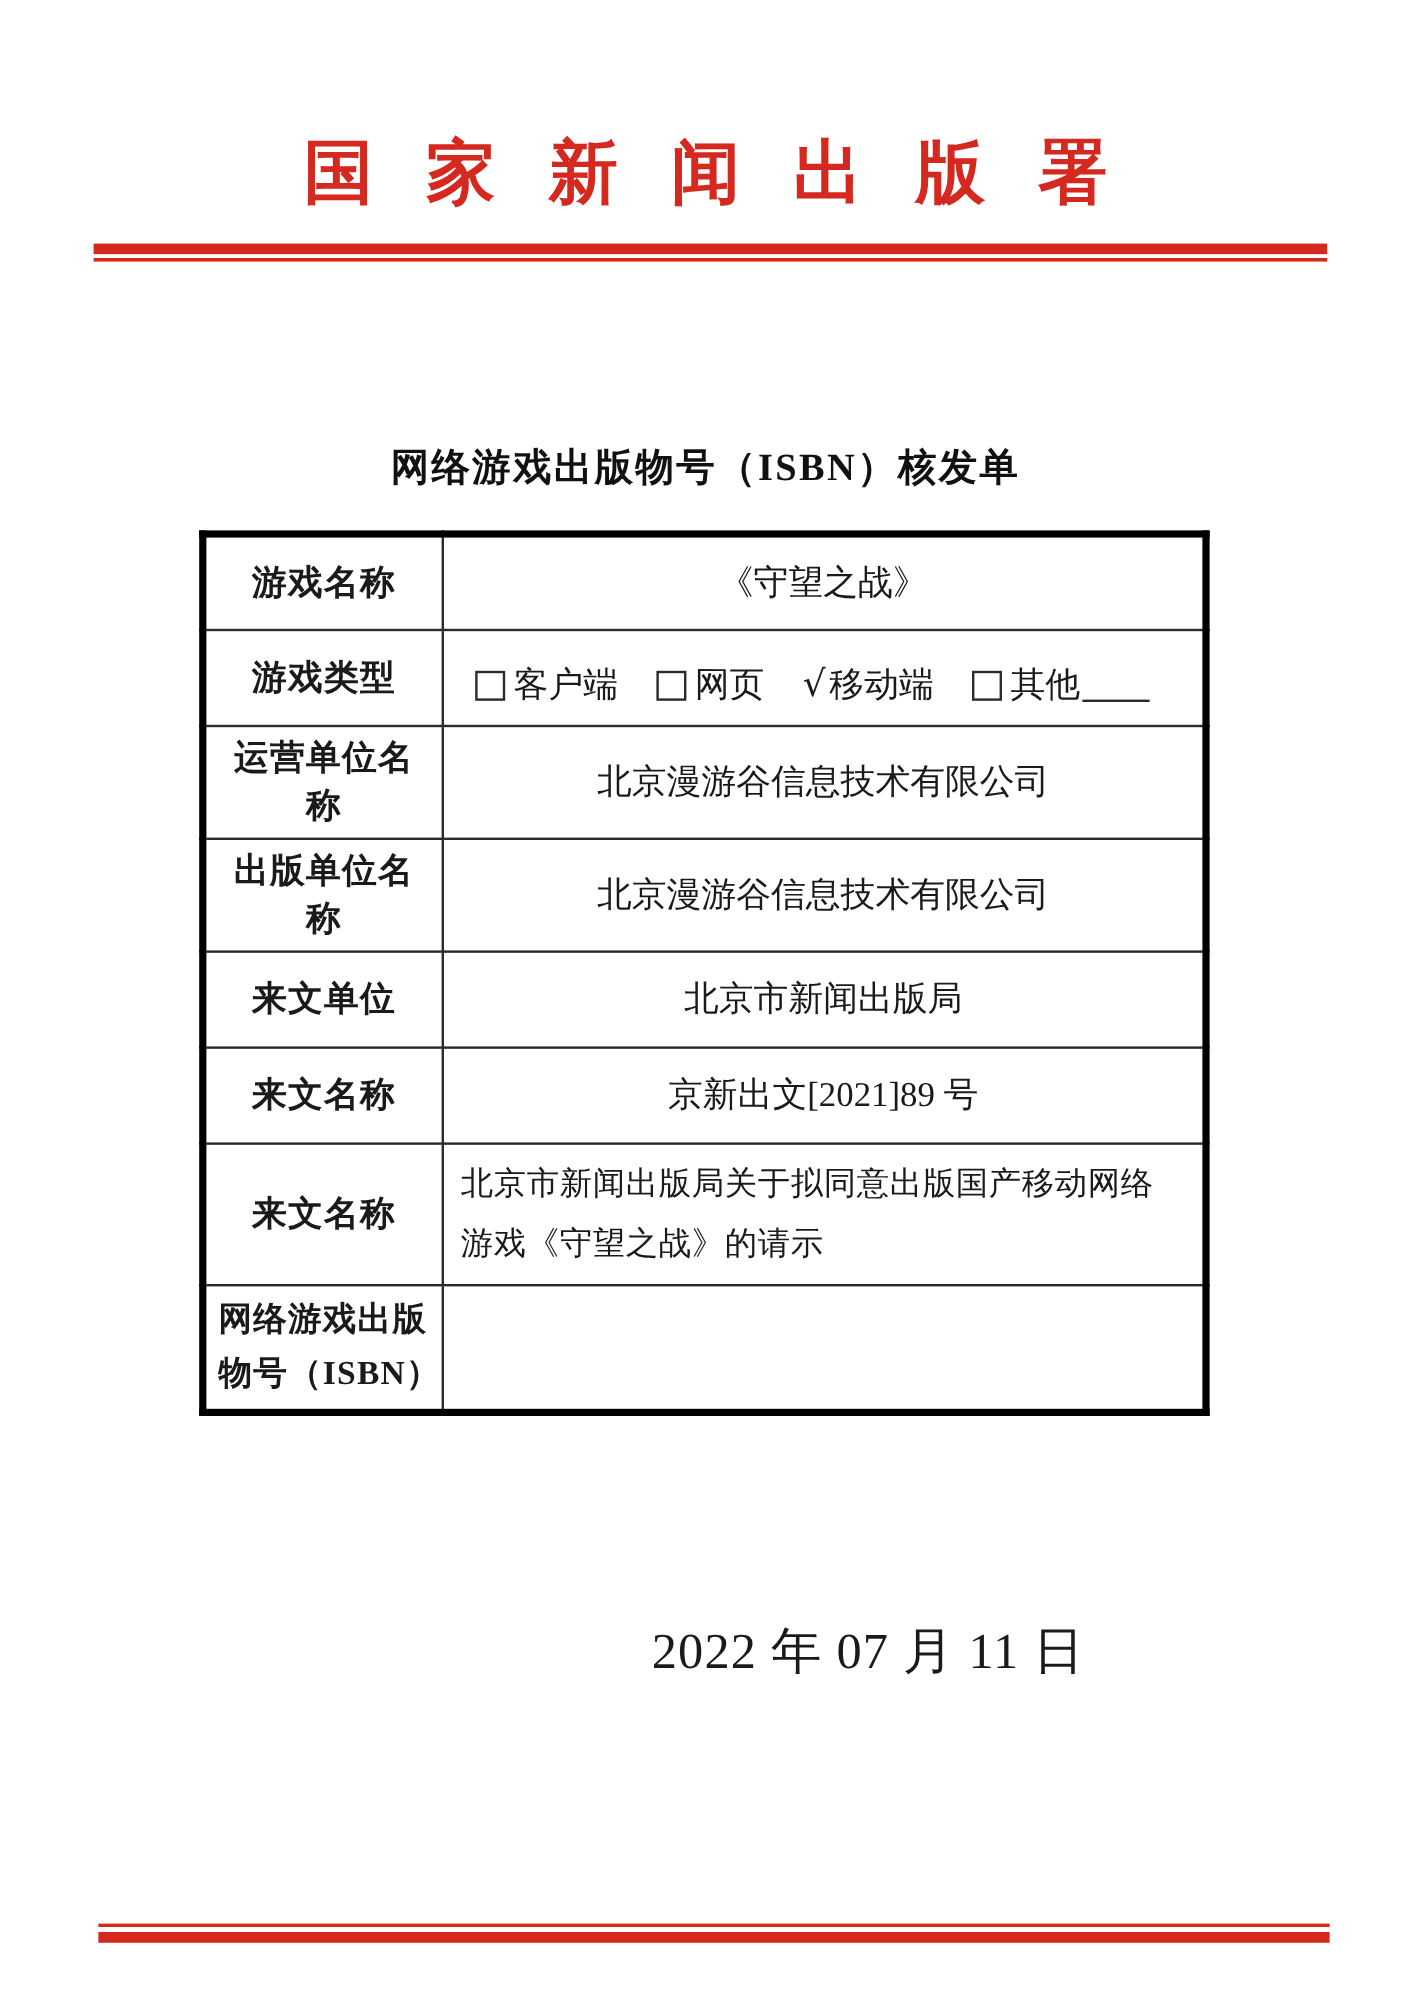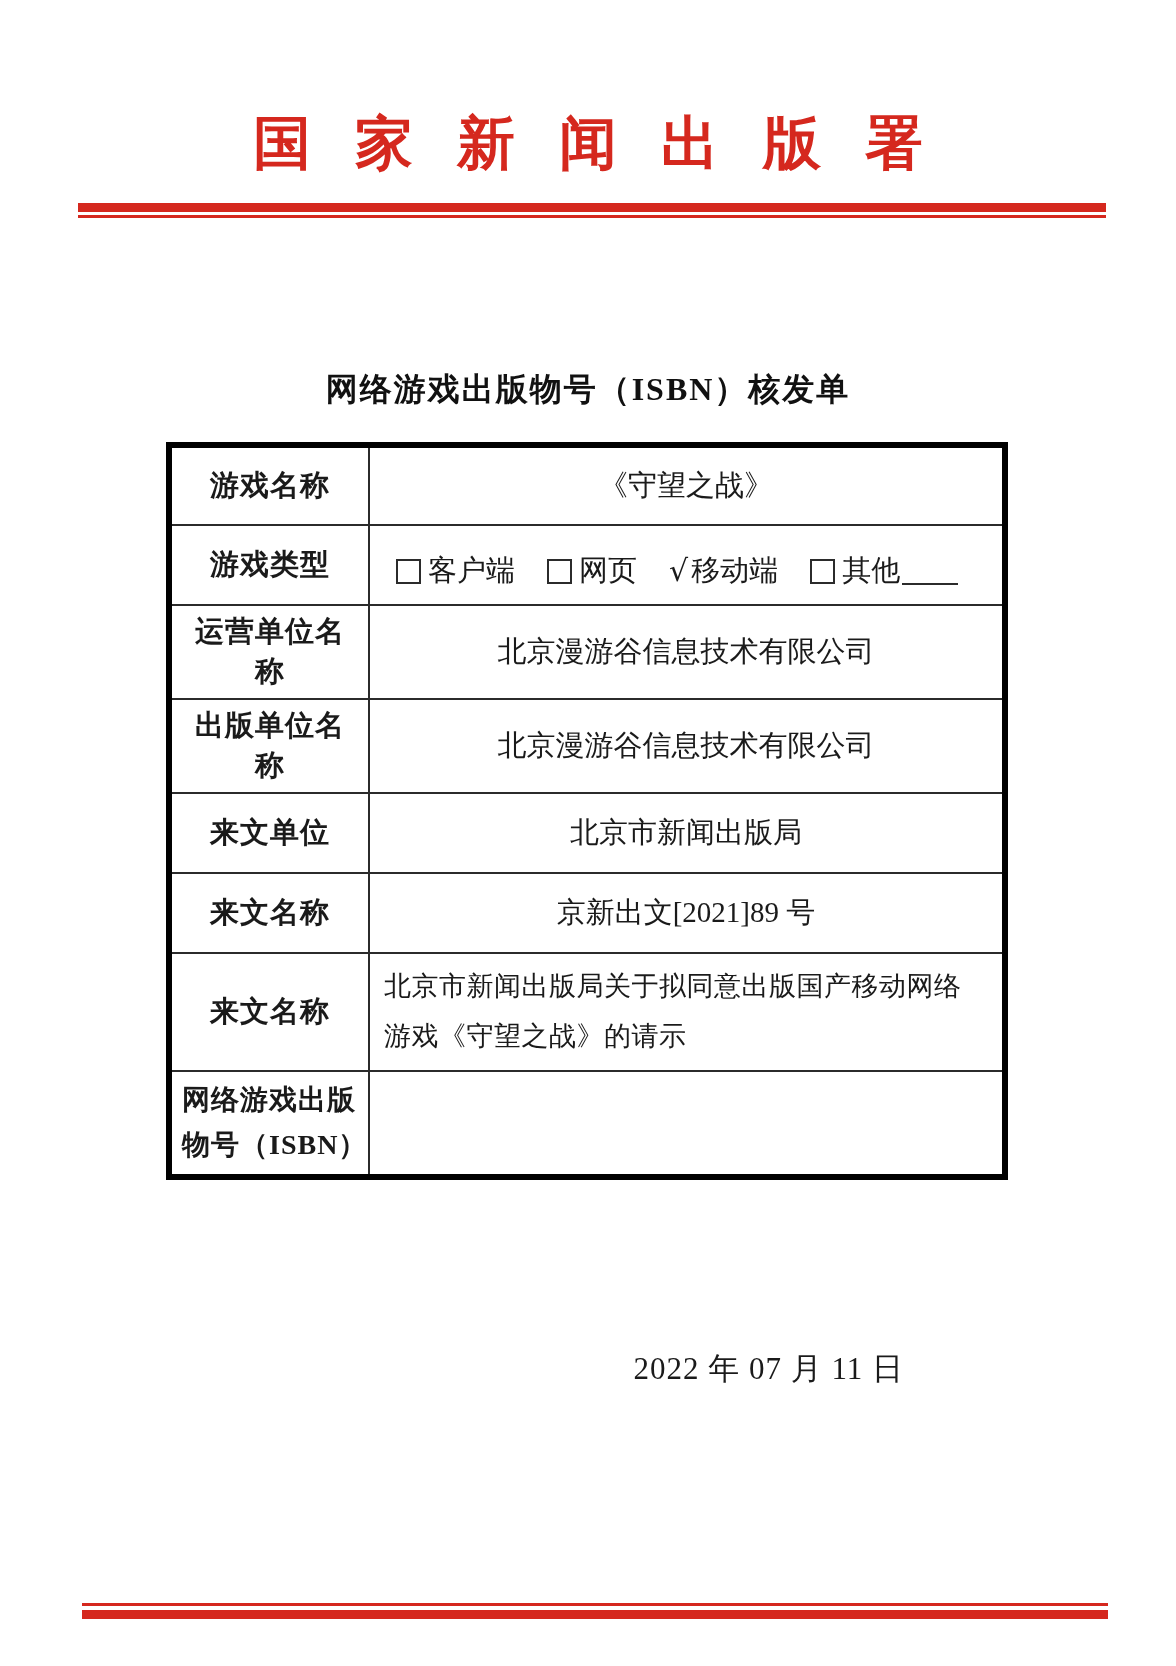--- a/index.html
+++ b/index.html
@@ -104,21 +104,21 @@
     width:56px;height:1px;
     border-bottom:2px solid #2b2b2b;
     margin-left:2px;
     transform:translateY(12px);
   }
   
   .issue-date{
     position:absolute;top:1348px;left:0;width:1176px;
     box-sizing:border-box;
     text-align:right;padding-right:272px;
-    font-size:31px;
+    font-size:42px;
     letter-spacing:1px;
   }
 </style>
 </head>
 <body>
 
 <div class="agency">国家新闻出版署</div>
 <div class="rule-top">
   <div class="thick"></div>
     <div class="gap"></div>

